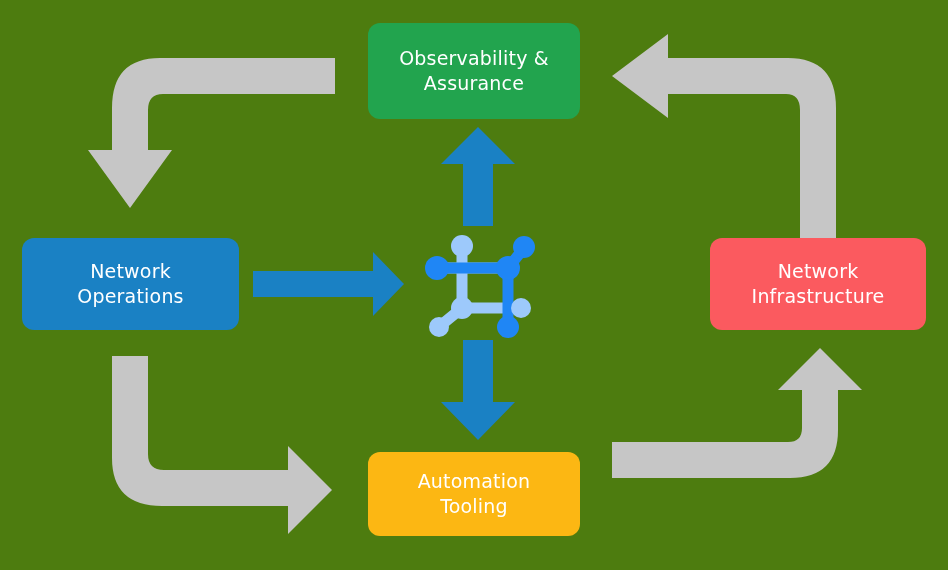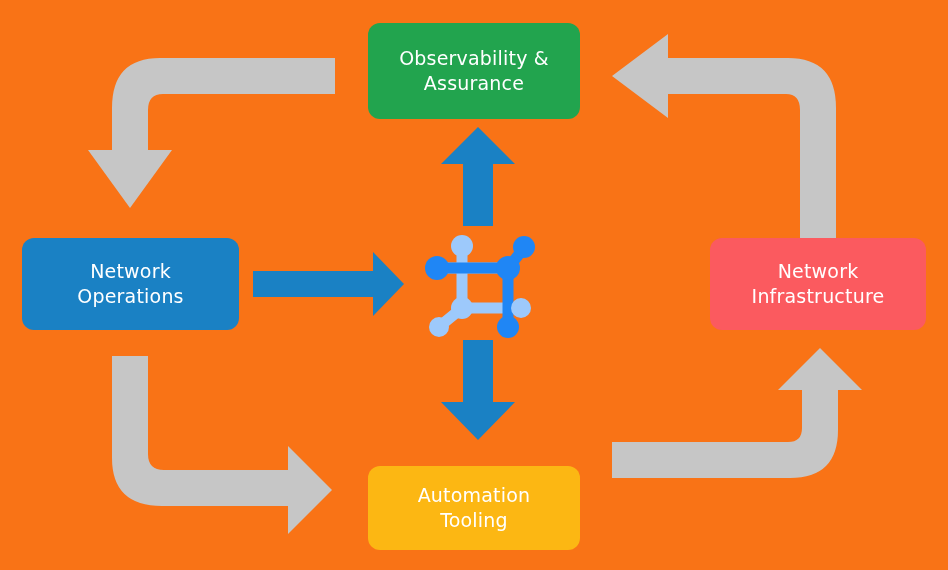--- a/index.html
+++ b/index.html
@@ -10,21 +10,21 @@
   body {
     width: 948px;
     height: 570px;
     overflow: hidden;
     font-family: "DejaVu Sans", sans-serif;
   }
   #diagram-root {
     position: relative;
     width: 948px;
     height: 570px;
-    background: #f97316;
+    background: #4d7c0f;
   }
   #flow-svg {
     position: absolute;
     left: 0;
     top: 0;
     width: 948px;
     height: 570px;
     display: block;
   }
   .node-box {
@@ -140,18 +140,18 @@
   <div class="node-box" id="node-operations" style="background:#1a81c4;">
     <span class="node-label">Network
 Operations</span>
   </div>
 
   <div class="node-box" id="node-infrastructure" style="background:#fb5a5f;">
     <span class="node-label">Network
 Infrastructure</span>
   </div>
 
-  <div class="node-box" id="node-automation" style="background:#fcb713;margin-top:14px;">
+  <div class="node-box" id="node-automation" style="background:#fcb713;">
     <span class="node-label">Automation
 Tooling</span>
   </div>
 
 </div>
 
 </body></html>

